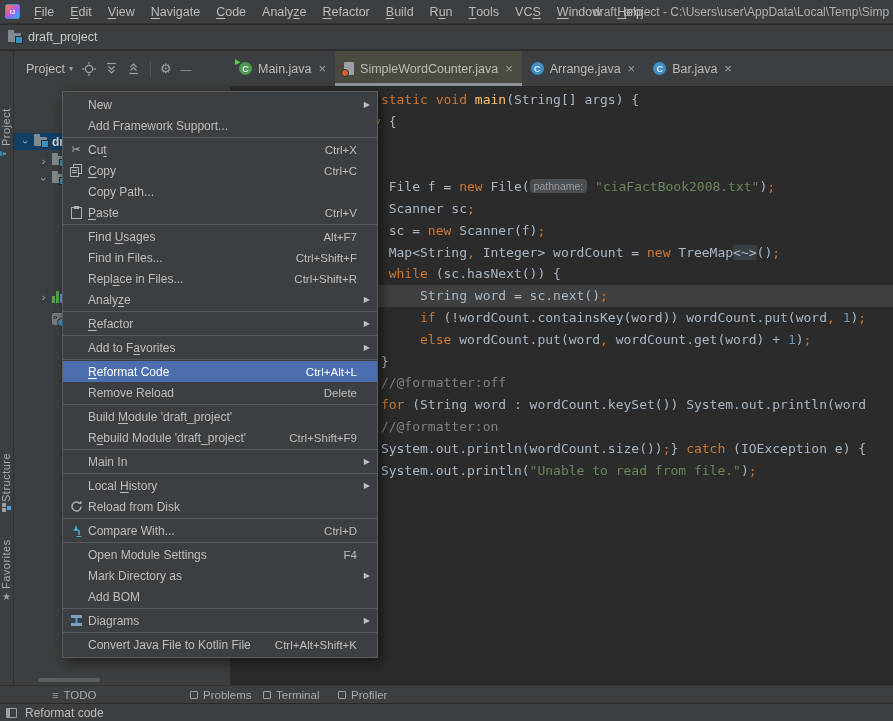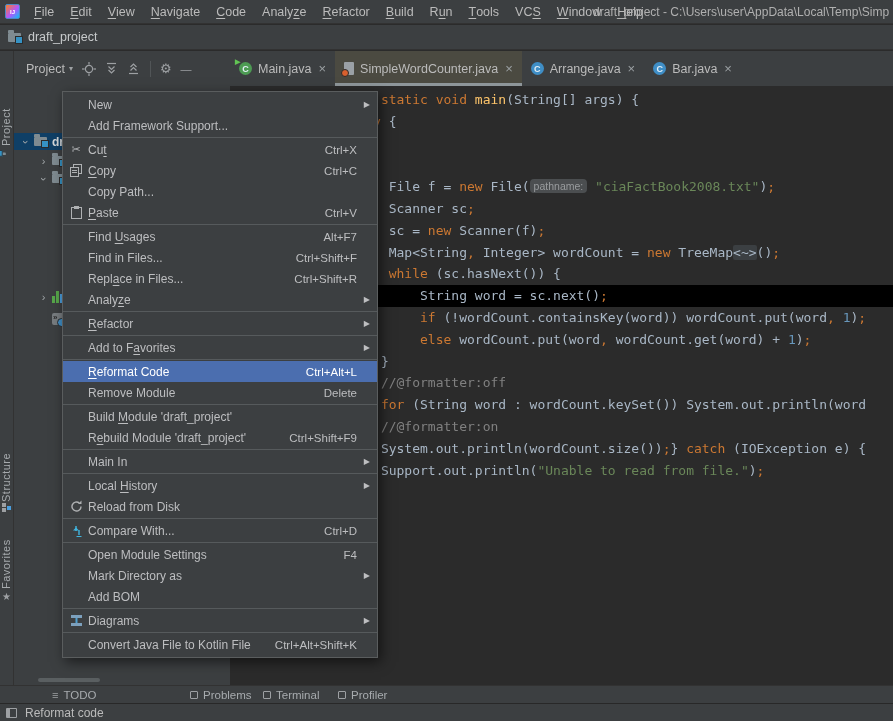--- a/index.html
+++ b/index.html
@@ -74,21 +74,21 @@
   .tab{display:flex;align-items:center;padding:0 9px;font-size:12.5px;color:#bbbbbb;position:relative;}
   .tab .ticon{margin-right:6px;display:flex;}
   .tab .tclose{margin-left:7px;color:#9ba0a3;font-size:13px;line-height:1;}
   .tab.sel{background:#4b4a41;box-shadow:inset 0 -3px 0 #8e969a;}
 
   
   #editor{position:absolute;left:230px;top:86px;width:663px;height:599px;background:#2b2b2b;overflow:hidden;}
   #code{position:absolute;left:0;top:3px;width:663px;font-family:"DejaVu Sans Mono",monospace;
         font-size:13px;line-height:21.8px;}
   .cl{white-space:pre;height:21.8px;padding-left:10px;}
-  .cl.hl{background:#000000;}
+  .cl.hl{background:#404040;}
   .tp{color:#a9b7c6;} .tk{color:#cc7832;} .ts{color:#6a8759;} .tn{color:#6897bb;}
   .tc{color:#808080;} .tm{color:#ffc66b;}
   .tf{color:#a9b7c6;background:#3b3f42;border-radius:2px;}
   .th{display:inline-block;background:#4b4e50;color:#999c9e;font-family:"Liberation Sans",sans-serif;
       font-size:10.5px;line-height:14px;padding:0 4px;border-radius:4px;vertical-align:1px;}
 
   
   #context-menu{position:absolute;left:62px;top:91px;width:316px;background:#3c3f41;
                 border:1px solid #5a5d5e;box-shadow:3px 4px 12px rgba(0,0,0,.55);
                 padding:2px 0;z-index:40;}
@@ -279,21 +279,21 @@
         <div class="cl"><span class="tp">                   Map&lt;String</span><span class="tk">,</span><span class="tp"> Integer&gt; wordCount = </span><span class="tk">new</span><span class="tp"> TreeMap</span><span class="tf">&lt;~&gt;</span><span class="tp">()</span><span class="tk">;</span></div>
         <div class="cl"><span class="tp">                   </span><span class="tk">while</span><span class="tp"> (sc.hasNext()) {</span></div>
         <div class="cl hl"><span class="tp">                       String word = sc.next()</span><span class="tk">;</span></div>
         <div class="cl"><span class="tp">                       </span><span class="tk">if</span><span class="tp"> (!wordCount.containsKey(word)) wordCount.put(word</span><span class="tk">,</span><span class="tp"> </span><span class="tn">1</span><span class="tp">)</span><span class="tk">;</span></div>
         <div class="cl"><span class="tp">                       </span><span class="tk">else</span><span class="tp"> wordCount.put(word</span><span class="tk">,</span><span class="tp"> wordCount.get(word) + </span><span class="tn">1</span><span class="tp">)</span><span class="tk">;</span></div>
         <div class="cl"><span class="tp">                  }</span></div>
         <div class="cl"><span class="tc">                  //@formatter:off</span></div>
         <div class="cl"><span class="tp">                  </span><span class="tk">for</span><span class="tp"> (String word : wordCount.keySet()) System.out.println(word</span></div>
         <div class="cl"><span class="tc">                  //@formatter:on</span></div>
         <div class="cl"><span class="tp">                  System.out.println(wordCount.size())</span><span class="tk">;</span><span class="tp">} </span><span class="tk">catch</span><span class="tp"> (IOException e) {</span></div>
-        <div class="cl"><span class="tp">                  Support.out.println(</span><span class="ts">"Unable to read from file."</span><span class="tp">)</span><span class="tk">;</span></div>
+        <div class="cl"><span class="tp">                  System.out.println(</span><span class="ts">"Unable to read from file."</span><span class="tp">)</span><span class="tk">;</span></div>
       </div>
   </div>
 
   <div id="bottombar">
       <div class="bb-item" style="left: 52px;">
         <span class="ic" style="display: flex; align-items: center;">≡</span>
         <span>TODO</span>
       </div>
       <div class="bb-item" style="left: 190px;">
         <span class="ic" style="display: flex; align-items: center;">
@@ -424,21 +424,21 @@
       <div class="msep"></div>
       <div class="mi sel">
         <span class="ic"></span>
         <span class="mlabel"><u>R</u>eformat Code</span>
         <span class="mspace"></span>
         <span class="mshortcut">Ctrl+Alt+L</span>
         <span class="msub"></span>
       </div>
       <div class="mi">
         <span class="ic"></span>
-        <span class="mlabel">Remove Module</span>
+        <span class="mlabel">Remove Reload</span>
         <span class="mspace"></span>
         <span class="mshortcut">Delete</span>
         <span class="msub"></span>
       </div>
       <div class="msep"></div>
       <div class="mi">
         <span class="ic"></span>
         <span class="mlabel">Build <u>M</u>odule 'draft_project'</span>
         <span class="mspace"></span>
         <span class="msub"></span>

